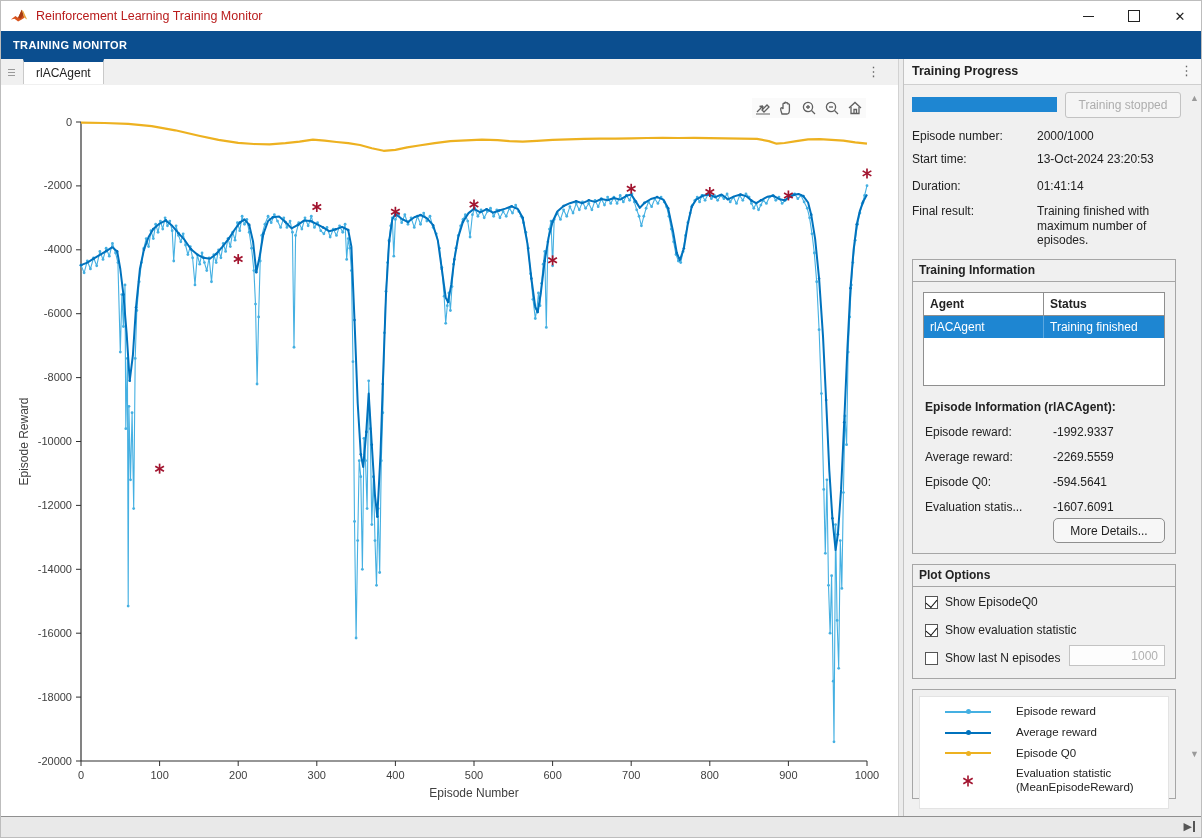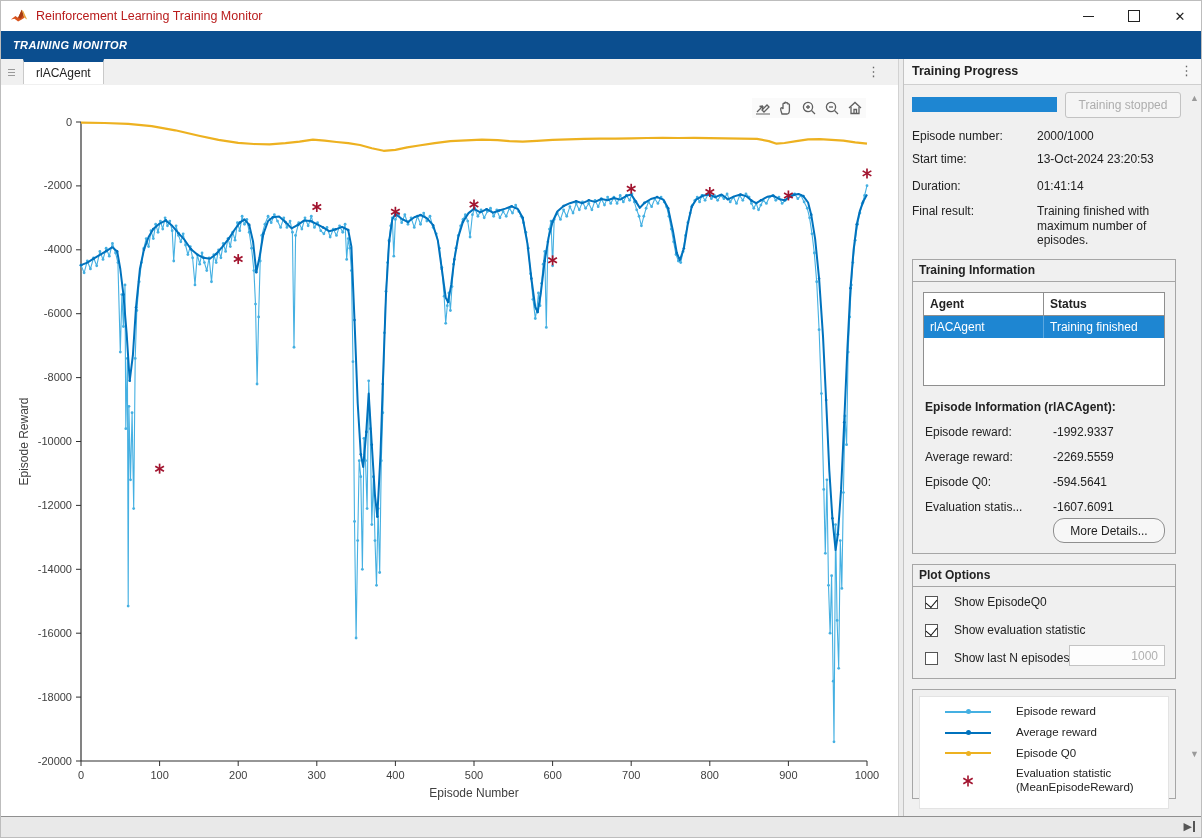--- a/index.html
+++ b/index.html
@@ -7,21 +7,21 @@
   
   #titlebar{position:absolute;left:0;top:0;width:1202px;height:30px;background:#fff;display:flex;align-items:center;}
   #titlebar .logo{width:18px;height:18px;margin:0 8px 0 9px;}
   #titlebar .title{font-size:12.5px;color:#b91c1c;}
   .win-controls{position:absolute;right:0;top:0;height:30px;display:flex;}
   .win-btn{width:46px;height:30px;display:flex;align-items:center;justify-content:center;color:#222;cursor:pointer;font-size:13px;}
   .min-glyph{display:block;width:11px;height:0;border-top:1.4px solid #222;}
   .max-glyph{display:block;width:10px;height:10px;border:1.4px solid #222;}
   
   #toolstrip{position:absolute;left:0;top:30px;width:1202px;height:28px;background:#0b4e8f;display:flex;align-items:center;}
-  #toolstrip .ts-tab{color:#fff;font-size:11px;font-weight:bold;letter-spacing:.4px;padding:0 12px;font-style:italic;}
+  #toolstrip .ts-tab{color:#fff;font-size:11px;font-weight:bold;letter-spacing:.4px;padding:0 12px;}
   
   #tabbar{position:absolute;left:0;top:58px;width:897px;height:26px;background:#f0f0f0;border-bottom:1px solid #d8d8d8;}
   #tab-handle{position:absolute;left:0;top:0;width:20px;height:26px;display:flex;flex-direction:column;justify-content:center;gap:2px;align-items:center;cursor:pointer;}
   #tab-handle i{display:block;width:7px;height:1px;background:#9a9a9a;}
   .doc-tab{position:absolute;left:22px;top:0;height:25px;min-width:72px;background:#fff;border:1px solid #c9c9c9;border-top:3px solid #0b4e8f;border-bottom:none;box-sizing:border-box;display:flex;align-items:center;justify-content:center;font-size:12px;color:#222;padding:0 12px;cursor:pointer;}
   .dots-v{color:#666;font-size:13px;cursor:pointer;line-height:1;}
   #tabbar .dots-v{position:absolute;right:18px;top:6px;}
   
   #figure{position:absolute;left:0;top:84px;width:897px;height:730px;background:#fff;}
   #chart-title{position:absolute;left:80px;top:11px;width:786px;text-align:center;font-size:13px;font-weight:bold;color:#333;}
@@ -51,23 +51,23 @@
   #agent-table .th{font-weight:bold;color:#222;border-bottom:1px solid #8f8f8f;}
   #agent-table .cell{padding:4px 6px;box-sizing:border-box;}
   #agent-table .c1{width:120px;border-right:1px solid #8f8f8f;}
   #agent-table .c2{width:120px;}
   #agent-table .sel{background:#1e86d2;color:#fff;cursor:pointer;}
   #agent-table .sel .c1{border-right-color:#5aa7e0;}
   .sub-title{position:absolute;left:12px;font-size:12px;font-weight:bold;color:#222;}
   .info-row{position:absolute;left:12px;width:244px;font-size:12px;color:#222;display:flex;}
   .info-row .k{width:128px;flex:0 0 128px;white-space:nowrap;overflow:hidden;}
   .info-row .v{}
-  #more-details{position:absolute;right:10px;width:110px;height:23px;background:#f7f7f7;border:1px solid #8f8f8f;border-radius:11px;font-size:12px;color:#222;display:flex;align-items:center;justify-content:center;cursor:pointer;}
-  
-  .opt-row{position:absolute;left:12px;display:flex;align-items:center;gap:16px;font-size:12px;color:#222;cursor:pointer;}
+  #more-details{position:absolute;right:10px;width:110px;height:23px;background:#f7f7f7;border:1px solid #8f8f8f;border-radius:5px;font-size:12px;color:#222;display:flex;align-items:center;justify-content:center;cursor:pointer;}
+  
+  .opt-row{position:absolute;left:12px;display:flex;align-items:center;gap:7px;font-size:12px;color:#222;cursor:pointer;}
   .cbx{width:13px;height:13px;border:1px solid #555;background:#fff;box-sizing:border-box;position:relative;flex:0 0 13px;}
   .cbx.checked::after{content:"";position:absolute;left:2px;top:0px;width:6px;height:9px;border:solid #111;border-width:0 1.8px 1.8px 0;transform:rotate(40deg);}
   #lastn-input{position:absolute;right:10px;width:96px;height:21px;border:1px solid #c3c3c3;background:#fdfdfd;color:#b0b0b0;font-size:12px;text-align:right;padding:0 6px;box-sizing:border-box;font-family:"Liberation Sans",sans-serif;}
   
   #legend-box{position:absolute;left:8px;width:264px;border:1px solid #a6a6a6;background:#f0f0f0;box-sizing:border-box;}
   #legend-inner{margin:6px;background:#fff;border:1px solid #e3e3e3;padding:8px 0 6px 0;}
   .lg-row{display:flex;align-items:center;margin:0 0 7px 0;}
   .lg-marker{width:96px;flex:0 0 96px;display:flex;justify-content:center;align-items:center;}
   .lg-line{position:relative;width:46px;height:2px;}
   .lg-line i{position:absolute;left:50%;top:50%;width:5px;height:5px;margin:-2.5px 0 0 -2.5px;border-radius:50%;}

